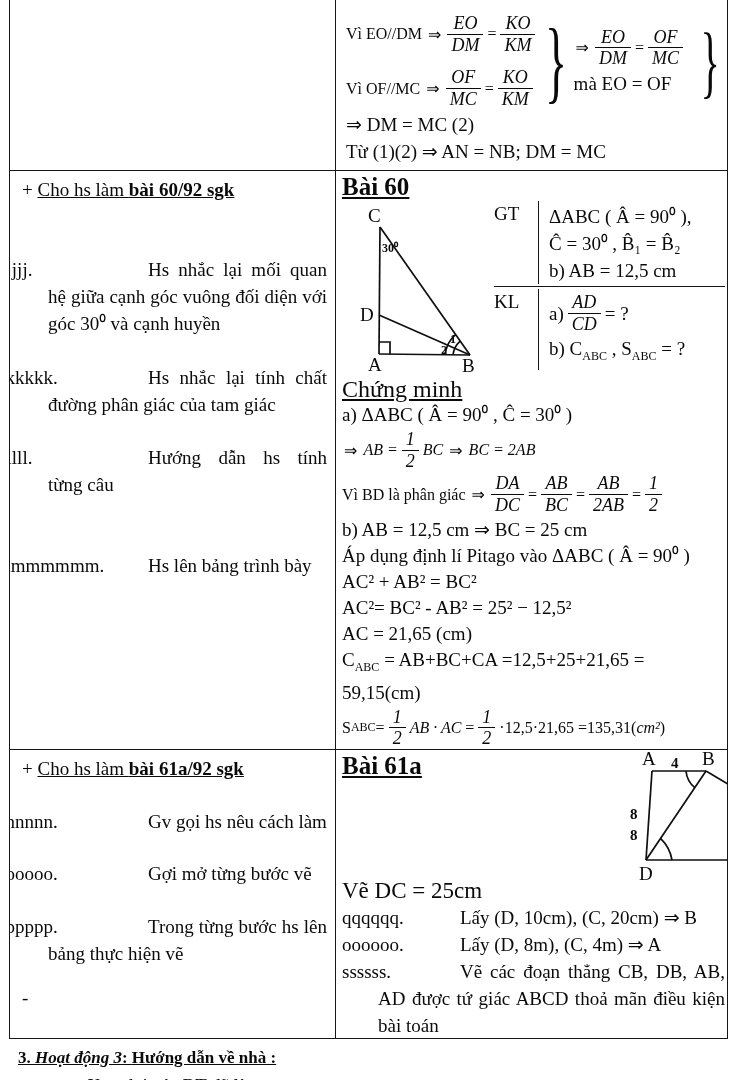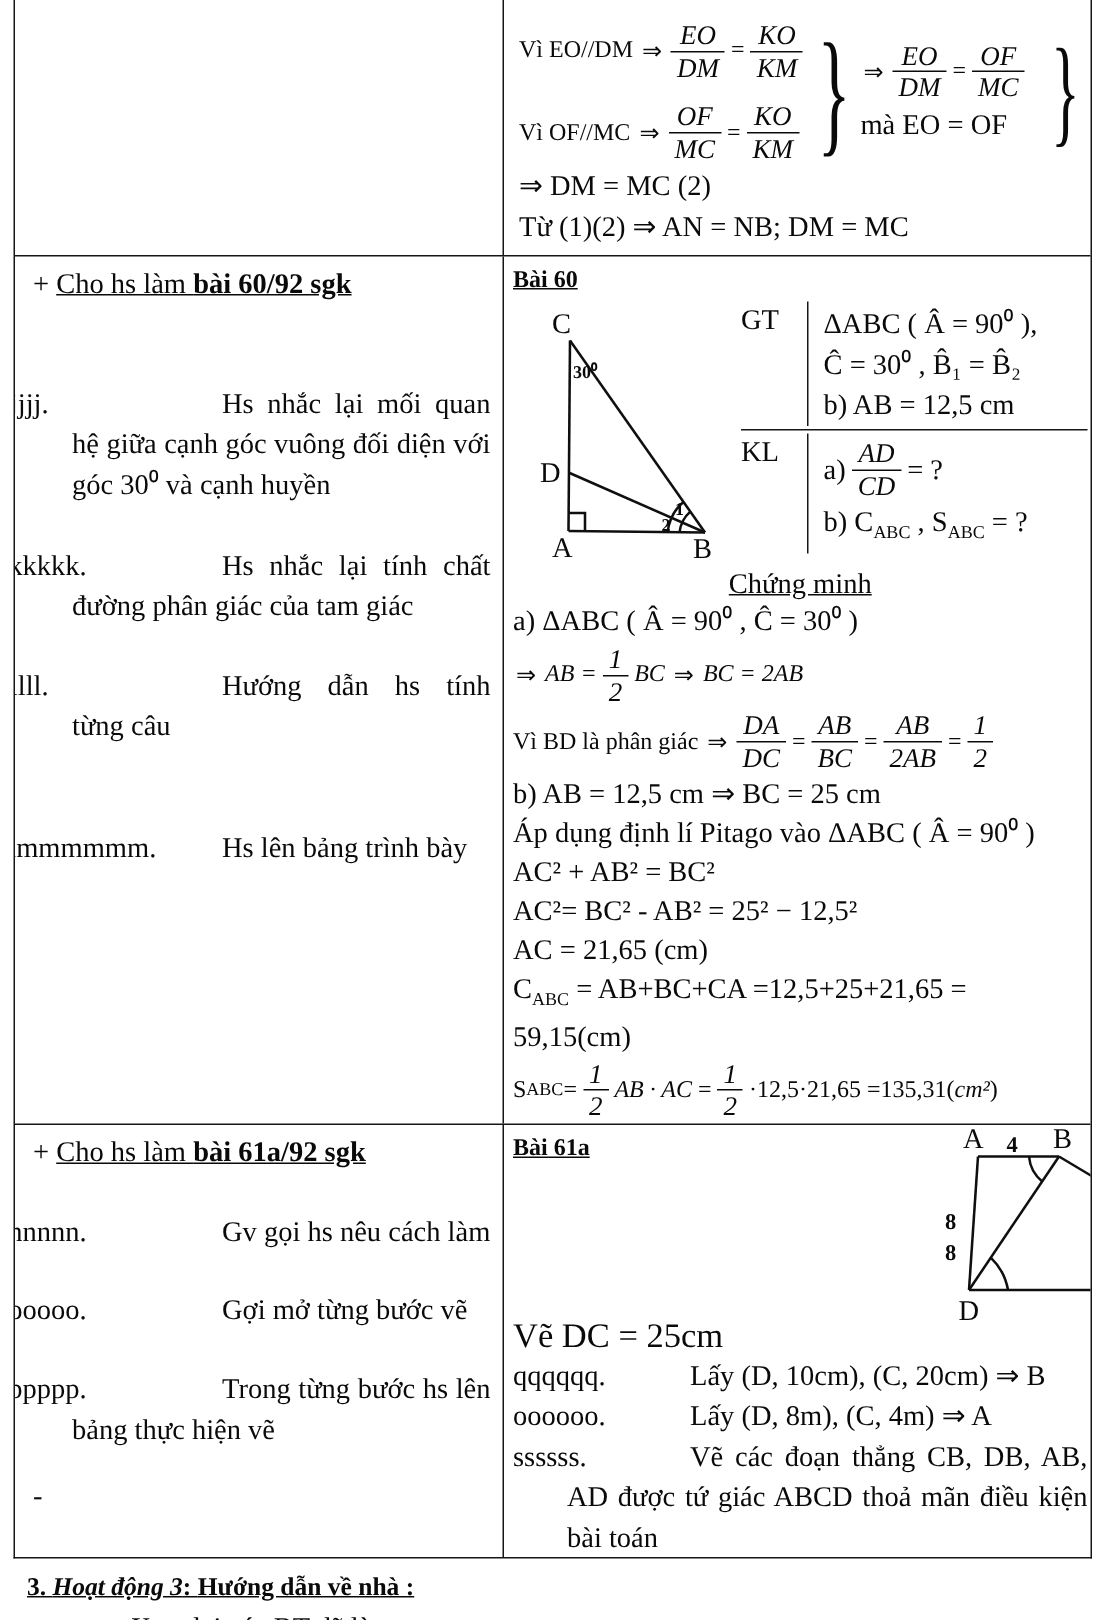--- a/index.html
+++ b/index.html
@@ -42,28 +42,28 @@
   .r1 .tdr{padding:12px 0 0 10px;}
   .mgroup{display:flex;align-items:center;}
   .mcol{display:flex;flex-direction:column;justify-content:center;}
   .gap1{height:10px;}
   .brace{font-size:92px;line-height:1;transform:scaleX(.5);transform-origin:center;
          align-self:center;margin:0 -5px;font-weight:400;}
   .brace.b2{font-size:80px;margin-left:4px;}
 
   
   .r2 .tdr{padding:4px 2px 0 6px;}
-  .btitle{font-size:16px;line-height:24px;}
+  .btitle{font-size:25px;line-height:24px;}
   .figrow{display:flex;margin-top:2px;}
   .gtkl{flex:1;margin-left:2px;font-size:19px;}
   .gtsec{display:flex;border-bottom:1.5px solid #161616;padding-bottom:2px;}
   .klsec{display:flex;padding-top:2px;}
   .gl{width:44px;padding-top:2px;flex:none;}
   .gc{border-left:1.5px solid #161616;padding:2px 0 0 10px;flex:1;line-height:27px;}
-  .proofT{text-align:center;font-size:19px;margin-top:4px;line-height:25px;}
+  .proofT{font-size:24px;margin-top:4px;line-height:25px;}
   .pline{font-size:19px;line-height:26px;}
 
   
   .r3 .tdr{padding:4px 2px 0 6px;}
   .fig61{position:absolute;left:148px;top:2px;}
   .r3items{margin-left:18px;}
   .r3items .li{padding-left:18px;text-indent:-18px;line-height:27px;}
   .r3items .li .mk{width:100px;}
   .drawline{font-size:23px;line-height:26px;margin-top:100px;}
 

